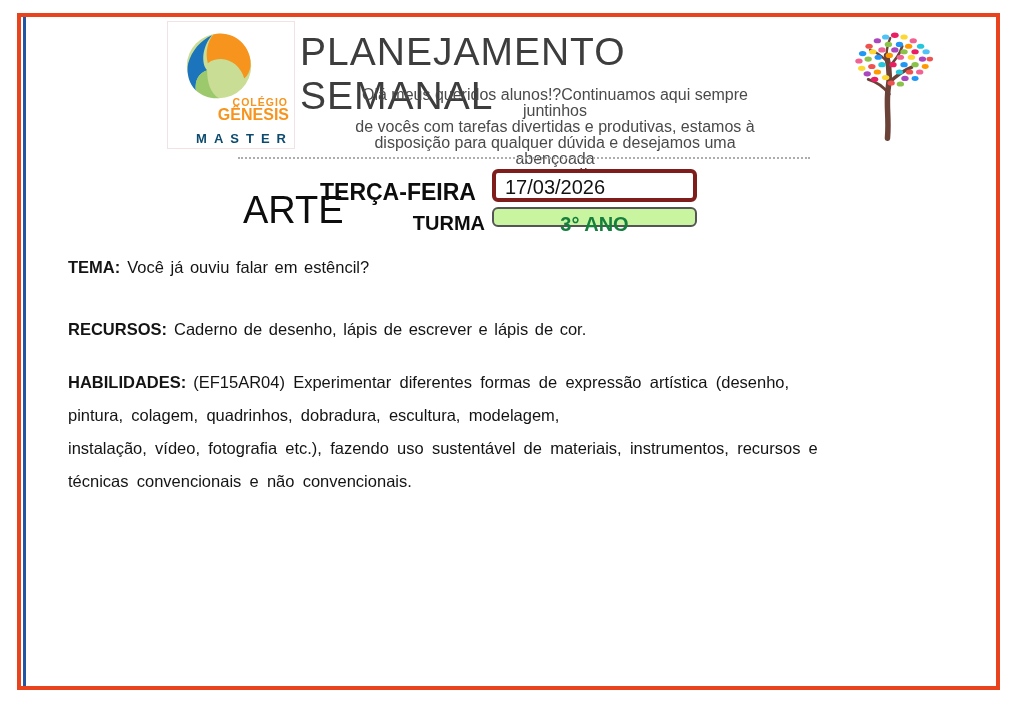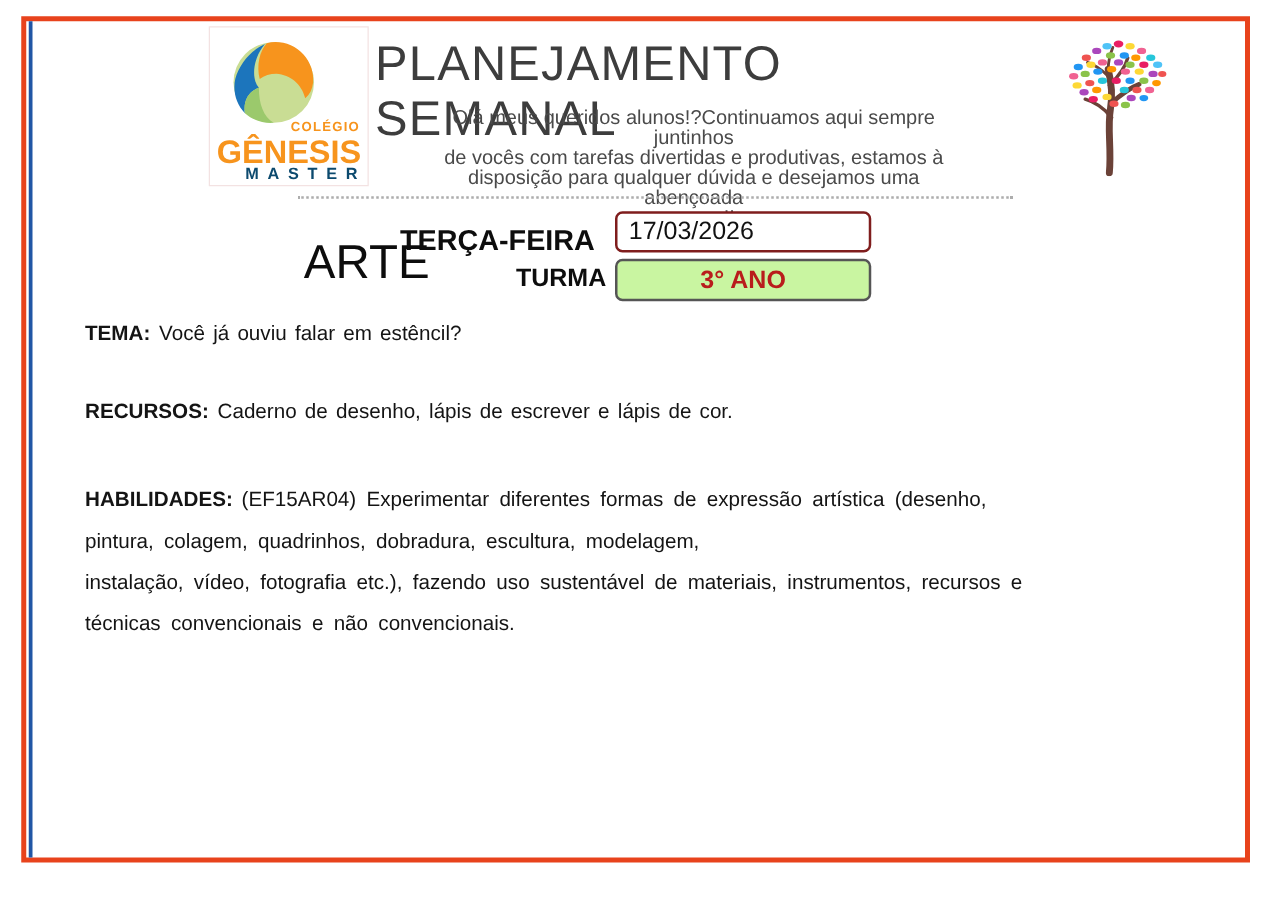--- a/index.html
+++ b/index.html
@@ -7,51 +7,51 @@
         font-family:"Liberation Sans","DejaVu Sans",sans-serif;color:#141414;}
   .red-border{position:absolute;left:17px;top:13px;width:983px;height:677px;
         border:4px solid #e8431c;box-sizing:border-box;}
   .blue-line{position:absolute;left:23px;top:17px;width:3px;height:669px;background:#2156a5;}
 
   .logo-box{position:absolute;left:167px;top:21px;width:128px;height:128px;
         border:1px solid #f3e2e2;box-sizing:border-box;background:#fff;}
   .logo-swirl{position:absolute;left:16px;top:9px;width:70px;height:70px;}
   .logo-colegio{position:absolute;right:6px;top:74px;font-size:10.5px;font-weight:600;
         letter-spacing:1px;color:#f7941d;padding-left:32px;}
-  .logo-genesis{position:absolute;right:5px;top:84px;font-size:26px;font-weight:800;
+  .logo-genesis{position:absolute;right:5px;top:84px;font-size:16px;font-weight:800;
         color:#f7941d;}
   .logo-master{position:absolute;right:1px;top:109px;font-size:13px;font-weight:600;
         letter-spacing:7px;color:#0c4a6e;}
 
   .title{position:absolute;left:300px;top:30px;width:500px;margin:0;
         font-size:39px;font-weight:400;letter-spacing:1px;color:#3d3d3d;}
   .subtitle{position:absolute;left:340px;top:87px;width:430px;text-align:center;
         font-size:16px;line-height:16px;color:#4a4a4a;white-space:pre-line;}
   .dotted{position:absolute;left:238px;top:147px;width:572px;height:10px;
         border-bottom:2px dotted #adadad;}
 
   .tree{position:absolute;left:843px;top:26px;width:100px;height:115px;}
 
   .subject{position:absolute;left:243px;top:189px;font-size:38px;font-weight:400;color:#0d0d0d;}
   .weekday{position:absolute;left:320px;top:179px;width:165px;text-align:left;
         font-size:23px;font-weight:700;color:#0d0d0d;}
   .turma-label{position:absolute;left:320px;top:212px;width:165px;text-align:right;
         font-size:20px;font-weight:700;color:#0d0d0d;}
   .date-box{position:absolute;left:492px;top:169px;width:205px;height:33px;
-        border:2px solid #7f1d1d;border-radius:6px;box-sizing:border-box;background:#fff;
+        border:4px solid #7f1d1d;border-radius:6px;box-sizing:border-box;background:#fff;
         font-size:20px;padding:3px 0 0 9px;color:#111;}
-  .class-box{position:absolute;left:492px;top:207px;width:205px;height:34px;
+  .class-box{position:absolute;left:492px;top:207px;width:205px;height:20px;
         border:2px solid #555;border-radius:6px;box-sizing:border-box;background:#c9f5a1;
-        font-size:20px;font-weight:600;text-align:center;padding-top:4px;color:#b91c1c;}
+        font-size:20px;font-weight:600;text-align:center;padding-top:4px;color:#15803d;}
 
   .section{position:absolute;left:68px;width:905px;font-size:16.5px;color:#141414;}
   .section .lbl{font-weight:700;margin-right:7px;}
   .sec-tema{top:258px;word-spacing:0.12em;}
   .sec-recursos{top:320px;word-spacing:0.12em;}
-  .sec-habilidades{top:384px;line-height:33px;word-spacing:0.22em;}
+  .sec-habilidades{top:366px;line-height:33px;word-spacing:0.22em;}
   .sec-links{top:566px;}
   .sec-links .lbl{word-spacing:0.25em;}
   .pre{white-space:pre-wrap;}
 </style>
 </head>
 <body>
 
 <div class="page">
 
   <div class="red-border"></div>

